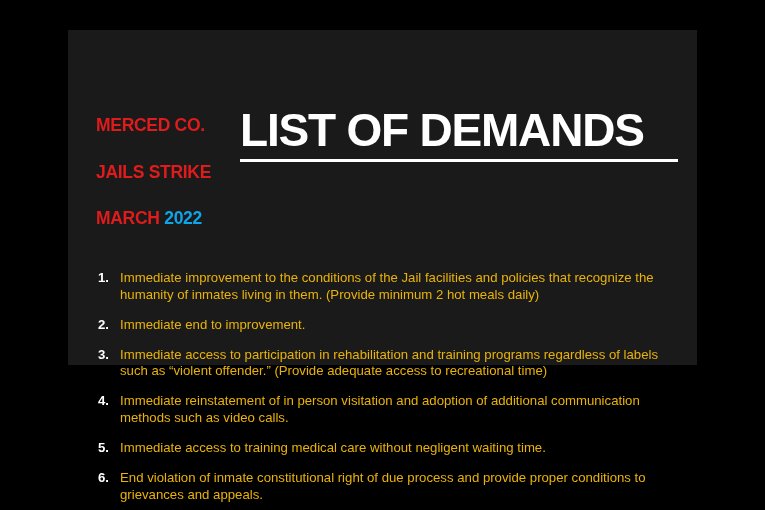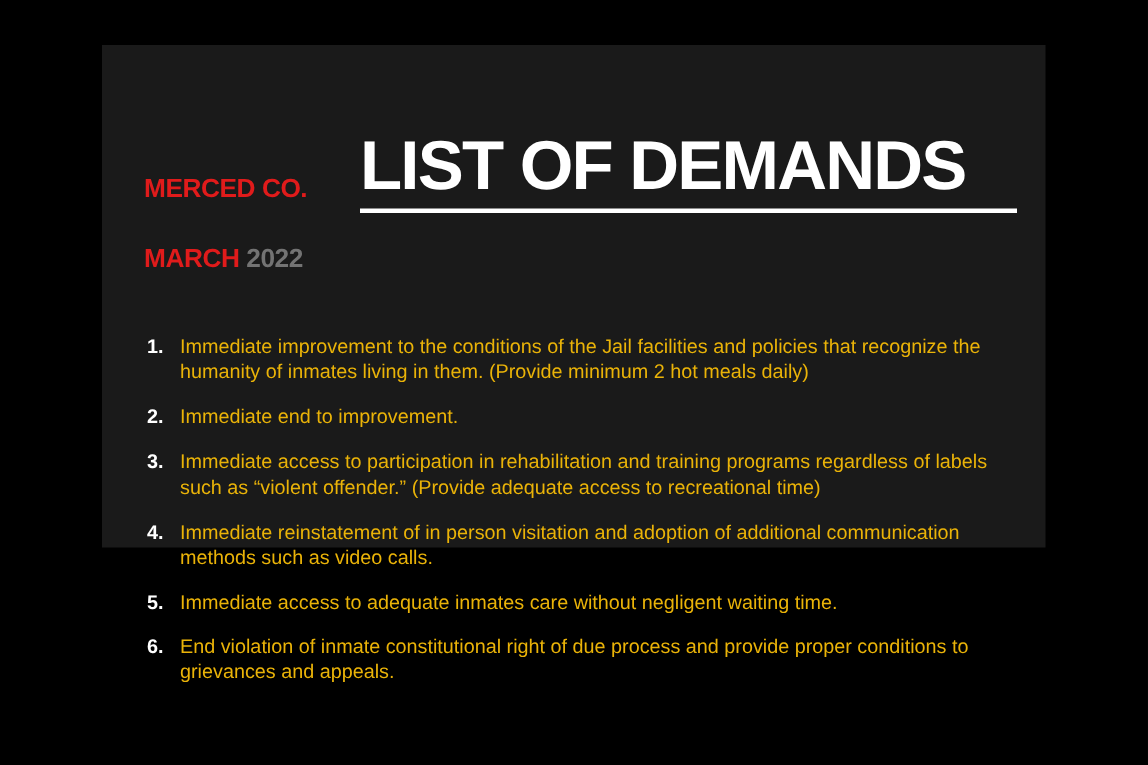--- a/index.html
+++ b/index.html
@@ -39,33 +39,34 @@
     font-weight: bold;
     font-size: 17.5px;
     line-height: 1.33;
     letter-spacing: -0.3px;
     text-transform: uppercase;
     white-space: pre-line;
     padding-top: 3px;
     width: 142px;
   }
   .kicker .line { display: block; }
-  .kicker .year { color: #737373; }
+  .kicker .year { color: #0ea5e9; }
   .title-wrap {
     flex: 1;
     margin-left: 2px;
   }
   .title {
     color: #ffffff;
     font-family: "Liberation Sans", sans-serif;
     font-weight: bold;
     font-size: 46px;
     line-height: 0.98;
     letter-spacing: -1.2px;
     white-space: nowrap;
+    margin-top: 20px;
   }
   .rule {
     margin-top: 6px;
     height: 3px;
     background: #ffffff;
     width: 438px;
   }
   .demands {
     margin: 16px 0 0 0;
     padding: 0 26px 0 30px;
@@ -92,20 +93,21 @@
 </style>
 </head>
 <body>
 
 <div class="canvas">
   <div class="panel">
 
     <div class="header">
       <div class="kicker">
         <span class="line">MERCED CO.</span>
+        <span class="line">JAILS STRIKE</span>
         <span class="line"><span>MARCH</span> <span class="year">2022</span></span>
       </div>
       <div class="title-wrap">
         <div class="title">LIST OF DEMANDS</div>
         <div class="rule"></div>
       </div>
     </div>
 
     <ol class="demands">
       <li class="demand">
@@ -119,21 +121,21 @@
       <li class="demand">
         <span class="num">3.</span>
         <span class="text">Immediate access to participation in rehabilitation and training programs regardless of labels such as “violent offender.” (Provide adequate access to recreational time)</span>
       </li>
       <li class="demand">
         <span class="num">4.</span>
         <span class="text">Immediate reinstatement of in person visitation and adoption of additional communication methods such as video calls.</span>
       </li>
       <li class="demand">
         <span class="num">5.</span>
-        <span class="text">Immediate access to adequate inmates care without negligent waiting time.</span>
+        <span class="text">Immediate access to training medical care without negligent waiting time.</span>
       </li>
       <li class="demand">
         <span class="num">6.</span>
         <span class="text">End violation of inmate constitutional right of due process and provide proper conditions to grievances and appeals.</span>
       </li>
 
     </ol>
 
   </div>
 </div>

